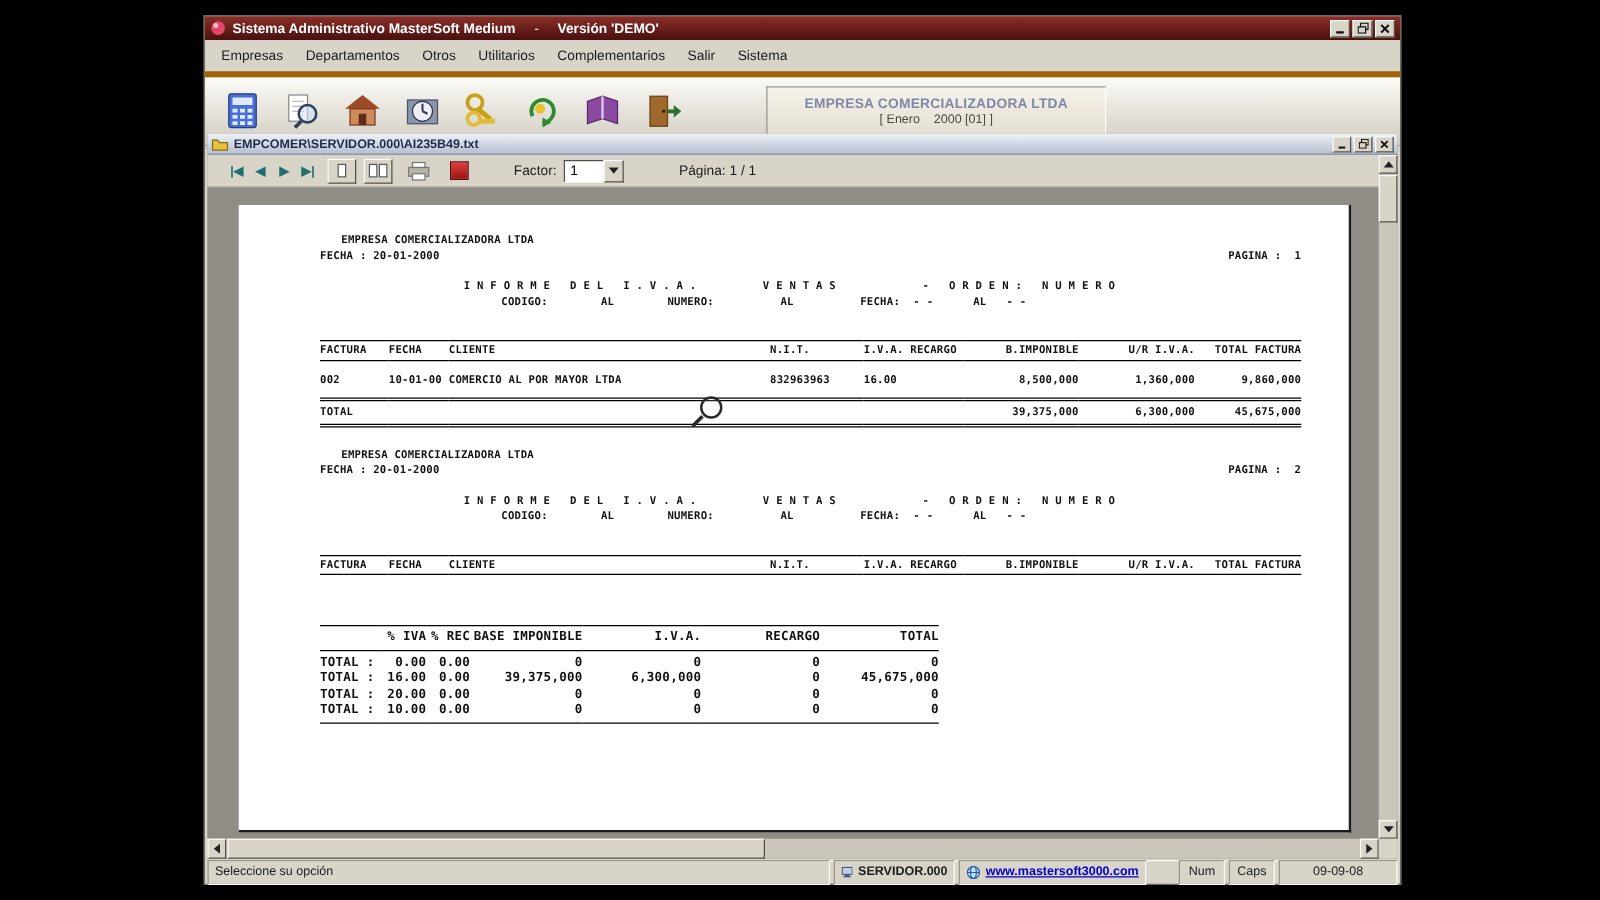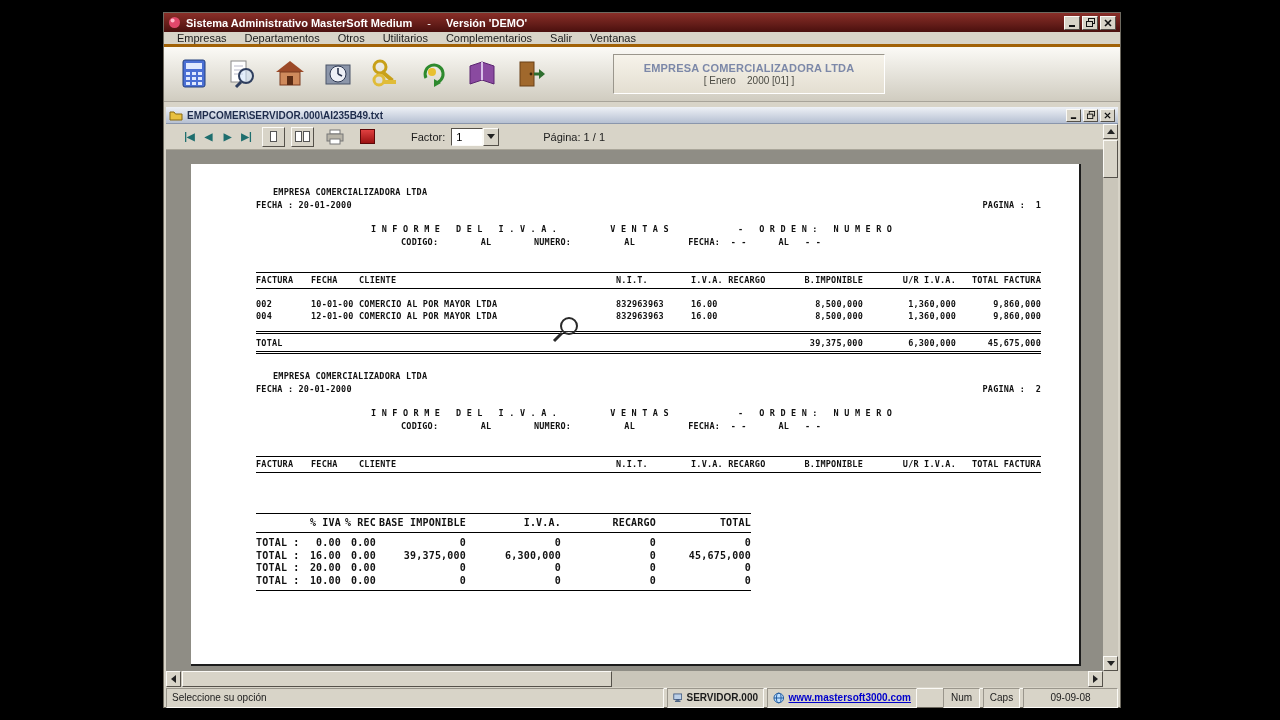--- a/index.html
+++ b/index.html
@@ -16,22 +16,22 @@
     display:flex;align-items:center;padding:0 4px;gap:5px}
   .titlebar .ttl{color:#fff;font-size:11px;font-weight:bold;white-space:pre}
   .titlebar .ver{color:#fff;font-size:11px;font-weight:bold;margin-left:10px;white-space:pre}
   .titlebar .dash{color:#fff;font-size:11px;margin-left:10px}
   .winbtns{margin-left:auto;display:flex;gap:2px}
   .winbtn{width:16px;height:14px;background:#d8d4c8;display:flex;align-items:center;
     justify-content:center;border:1px solid;border-color:#fbfaf6 #55514a #55514a #fbfaf6}
   .winbtn svg{display:block}
 
   
-  .menubar{height:15px;background:#d8d4c8;display:flex;align-items:center;
-    padding-left:4px;border-bottom:3px solid #a16207}
+  .menubar{height:30px;background:#d8d4c8;display:flex;align-items:center;
+    padding-left:4px;border-bottom:5px solid #a16207}
   .menu-item{font-size:11px;color:#1c1c1c;padding:2px 9px}
 
   
   .toolbar{height:55px;background:linear-gradient(180deg,#fbfaf6,#d0ccc0);
     display:flex;align-items:center;padding:0 10px;border-bottom:1px solid #a8a49a}
   .tool{width:40px;height:42px;display:flex;align-items:center;justify-content:center;
     margin-right:8px}
   .company-panel{margin-left:55px;width:272px;height:40px;
     background:linear-gradient(180deg,#f6f3ea,#e3ded1);
     border:1px solid;border-color:#9a968c #ffffff #ffffff #9a968c;
@@ -171,21 +171,21 @@
       </div>
     </div>
 
     <div class="menubar">
       <span class="menu-item">Empresas</span>
       <span class="menu-item">Departamentos</span>
       <span class="menu-item">Otros</span>
       <span class="menu-item">Utilitarios</span>
       <span class="menu-item">Complementarios</span>
       <span class="menu-item">Salir</span>
-      <span class="menu-item">Ventanas</span>
+      <span class="menu-item">Sistema</span>
     </div>
 
     <div class="toolbar">
       <div class="tool">
         <svg width="30" height="32" viewBox="0 0 30 32">
           <rect x="4" y="2" width="22" height="27" rx="2" fill="#4a6fd4" stroke="#23407e"></rect>
           <rect x="7" y="5" width="16" height="6" fill="#dfe9ff"></rect>
           <g fill="#dfe9ff">
               <rect x="7" y="14" width="4" height="3"></rect>
               <rect x="13" y="14" width="4" height="3"></rect>
@@ -359,31 +359,20 @@
                     <td>002</td>
                     <td>10-01-00</td>
                     <td>COMERCIO AL POR MAYOR LTDA</td>
                     <td>832963963</td>
                     <td>16.00</td>
                     <td></td>
                     <td>8,500,000</td>
                     <td>1,360,000</td>
                     <td>9,860,000</td>
                   </tr>
-                  <tr>
-                    <td>004</td>
-                    <td>12-01-00</td>
-                    <td>COMERCIO AL POR MAYOR LTDA</td>
-                    <td>832963963</td>
-                    <td>16.00</td>
-                    <td></td>
-                    <td>8,500,000</td>
-                    <td>1,360,000</td>
-                    <td>9,860,000</td>
-                  </tr>
                 </tbody>
               <tbody class="total">
                 <tr>
                   <td>TOTAL</td>
                   <td></td>
                     <td></td>
                     <td></td>
                     <td></td>
                     <td></td>
                   <td class="num">39,375,000</td>

